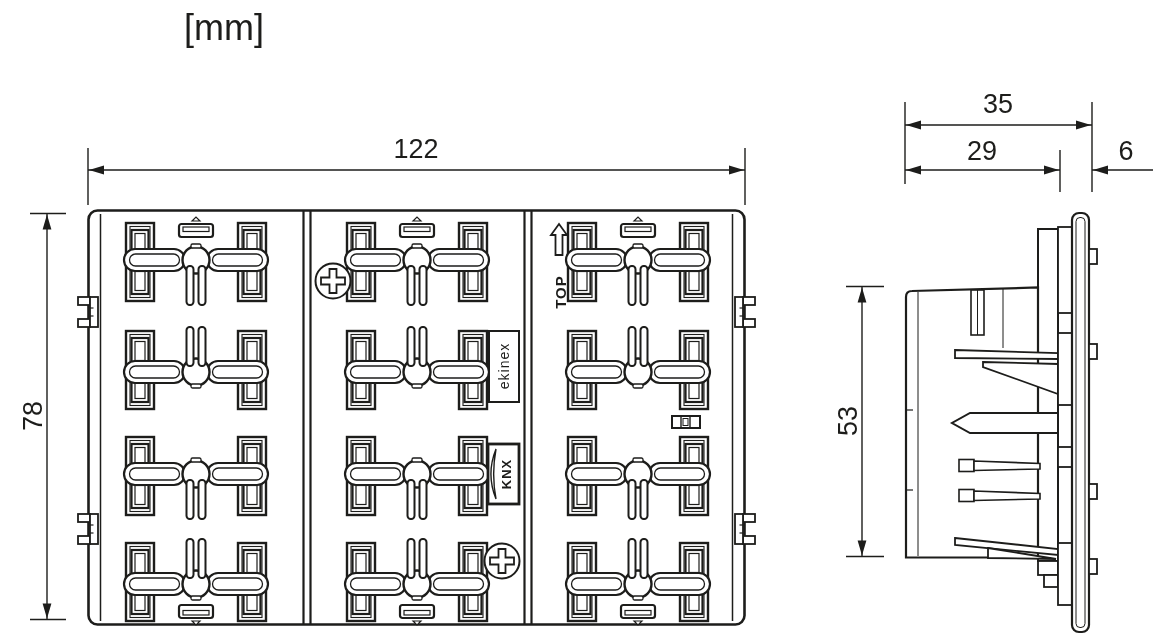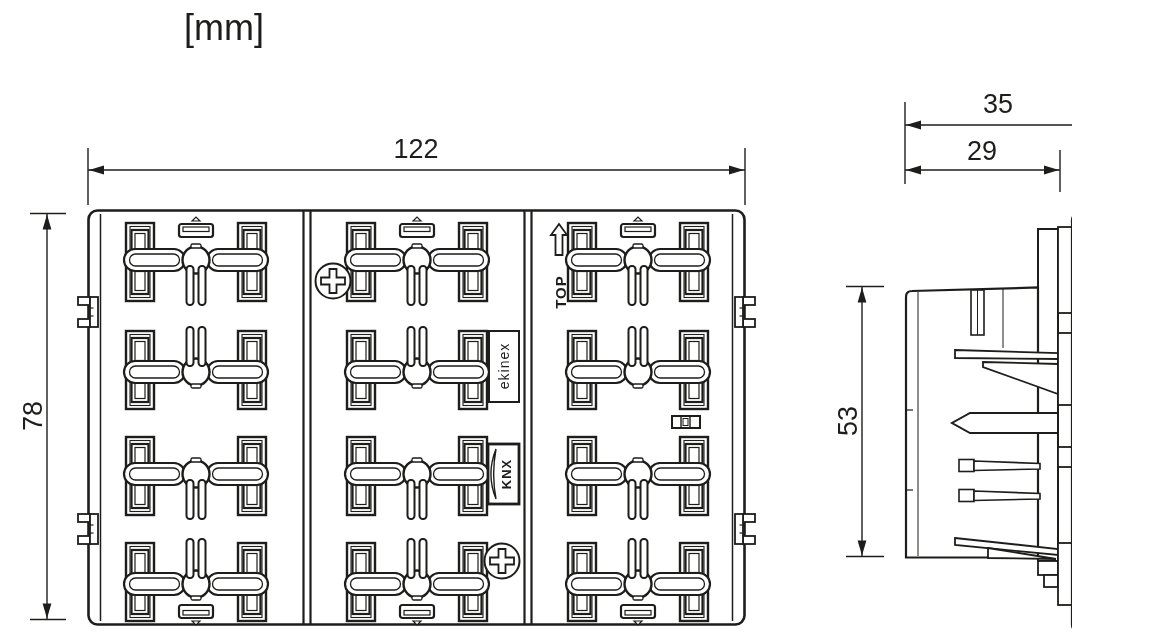--- a/index.html
+++ b/index.html
@@ -1,16 +1,16 @@
 <!DOCTYPE html>
 <html><head>
 <meta charset="utf-8">
 <style>
   html,body{margin:0;padding:0;background:#fff;}
-  .canvas{position:relative;width:1072px;height:635px;background:#fff;overflow:hidden;
+  .canvas{position:relative;width:1163px;height:635px;background:#fff;overflow:hidden;
           font-family:"Liberation Sans",sans-serif;text-align:center;}
   svg text{font-family:"Liberation Sans",sans-serif;fill:#1d1d1b;}
   svg .s{stroke:#1d1d1b;fill:none;}
   svg .w{stroke:#1d1d1b;fill:#ffffff;}
   svg .k{fill:#1d1d1b;stroke:none;}
   .dim{font-size:27px;}
   .units{font-size:36px;}
   .mark-top{font-size:15px;font-weight:bold;letter-spacing:1px;}
   .mark-ekinex{font-size:14px;letter-spacing:1px;}
   .mark-knx{font-size:13px;font-weight:bold;letter-spacing:1px;}

